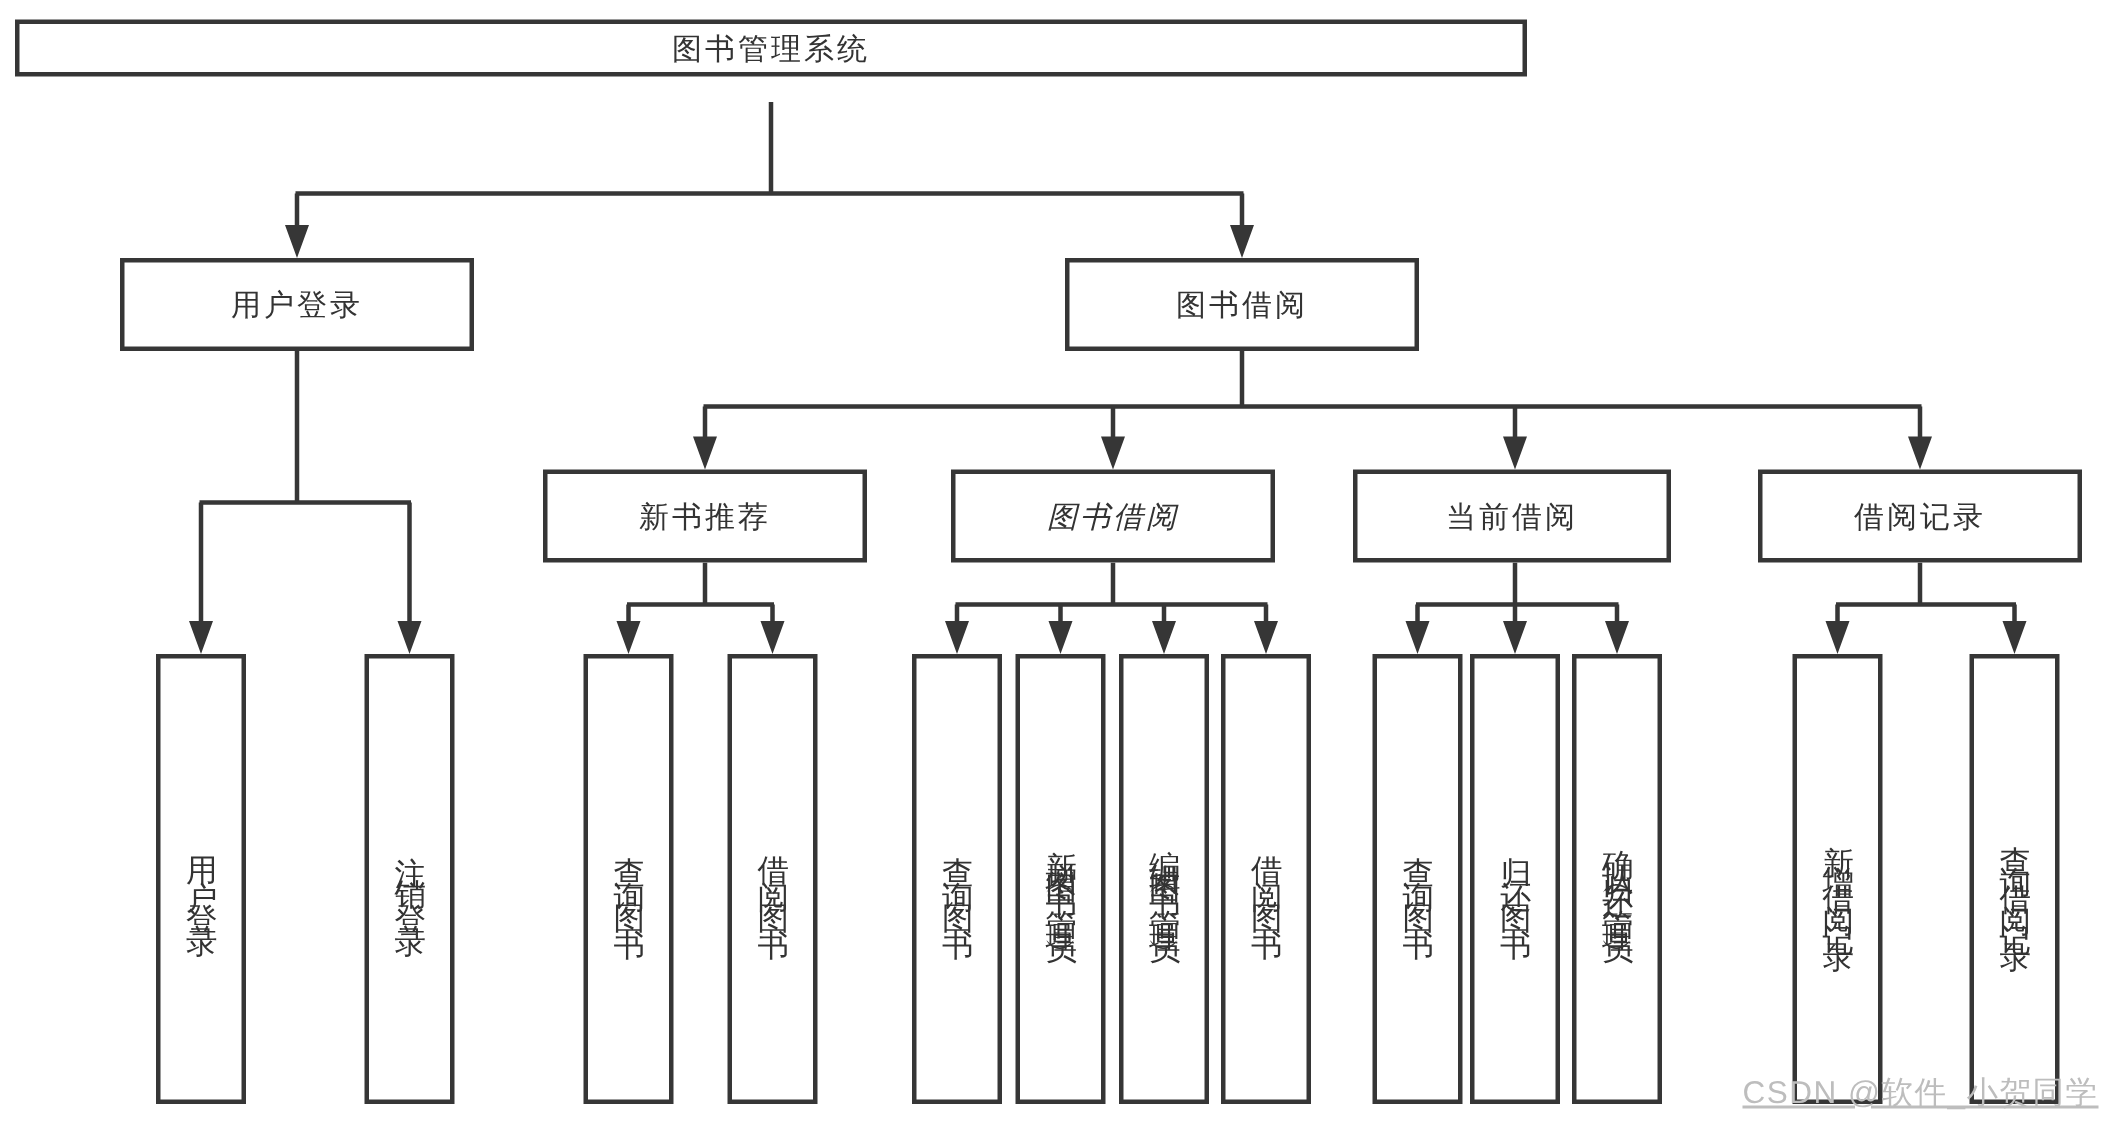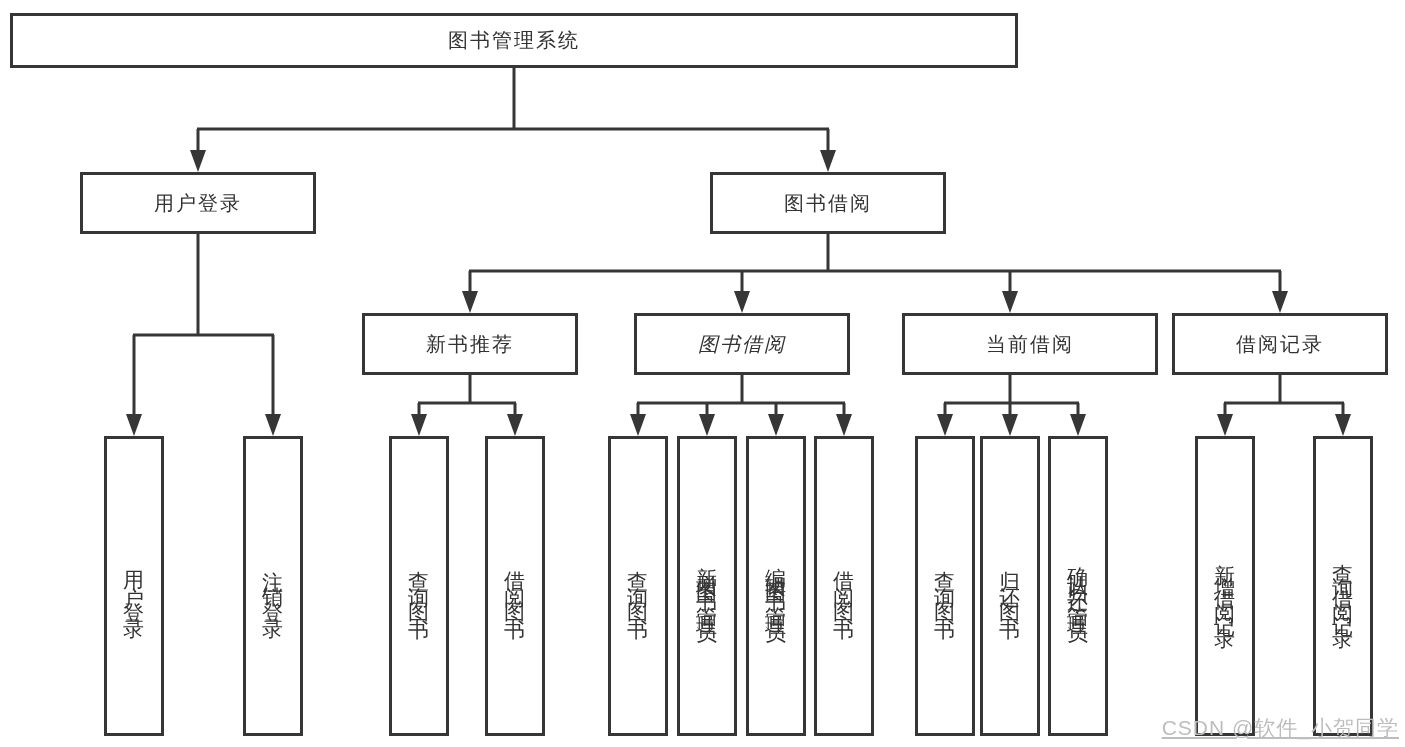--- a/index.html
+++ b/index.html
@@ -108,38 +108,38 @@
              M699 414 L715 414 L707 436 Z
              M768 414 L784 414 L776 436 Z
              M836 414 L852 414 L844 436 Z
              M937 414 L953 414 L945 436 Z
              M1002 414 L1018 414 L1010 436 Z
              M1070 414 L1086 414 L1078 436 Z
              M1217 414 L1233 414 L1225 436 Z
              M1335 414 L1351 414 L1343 436 Z"></path>
   </svg>
 
-  <div class="node" style="left: 10px; top: 13px; width: 1008px; height: 55px; border-color: rgb(54, 54, 54); color: rgb(51, 51, 51);">
+  <div class="node" style="left: 10px; top: 13px; width: 1008px; height: 38px; border-color: rgb(54, 54, 54); color: rgb(51, 51, 51);">
     <span class="h-label">图书管理系统</span>
   </div>
 
   <div class="node" style="left: 80px; top: 172px; width: 236px; height: 62px; border-color: rgb(54, 54, 54); color: rgb(51, 51, 51);">
     <span class="h-label">用户登录</span>
   </div>
   <div class="node" style="left: 710px; top: 172px; width: 236px; height: 62px; border-color: rgb(54, 54, 54); color: rgb(51, 51, 51);">
     <span class="h-label">图书借阅</span>
   </div>
 
   <div class="node" style="left: 362px; top: 313px; width: 216px; height: 62px; border-color: rgb(54, 54, 54); color: rgb(51, 51, 51);">
     <span class="h-label">新书推荐</span>
   </div>
   <div class="node" style="left: 634px; top: 313px; width: 216px; height: 62px; border-color: rgb(54, 54, 54); color: rgb(51, 51, 51); font-style: italic;">
     <span class="h-label">图书借阅</span>
   </div>
-  <div class="node" style="left: 902px; top: 313px; width: 256px; height: 62px; border-color: rgb(54, 54, 54); color: rgb(51, 51, 51);">
+  <div class="node" style="left: 902px; top: 313px; width: 212px; height: 62px; border-color: rgb(54, 54, 54); color: rgb(51, 51, 51);">
     <span class="h-label">当前借阅</span>
   </div>
   <div class="node" style="left: 1172px; top: 313px; width: 216px; height: 62px; border-color: rgb(54, 54, 54); color: rgb(51, 51, 51);">
     <span class="h-label">借阅记录</span>
   </div>
 
   <div class="node" style="left: 104px; top: 436px; width: 60px; height: 300px; border-color: rgb(54, 54, 54); color: rgb(51, 51, 51);">
     <span class="v-label ls-a">用户登录</span>
   </div>
   <div class="node" style="left: 243px; top: 436px; width: 60px; height: 300px; border-color: rgb(54, 54, 54); color: rgb(51, 51, 51);">

